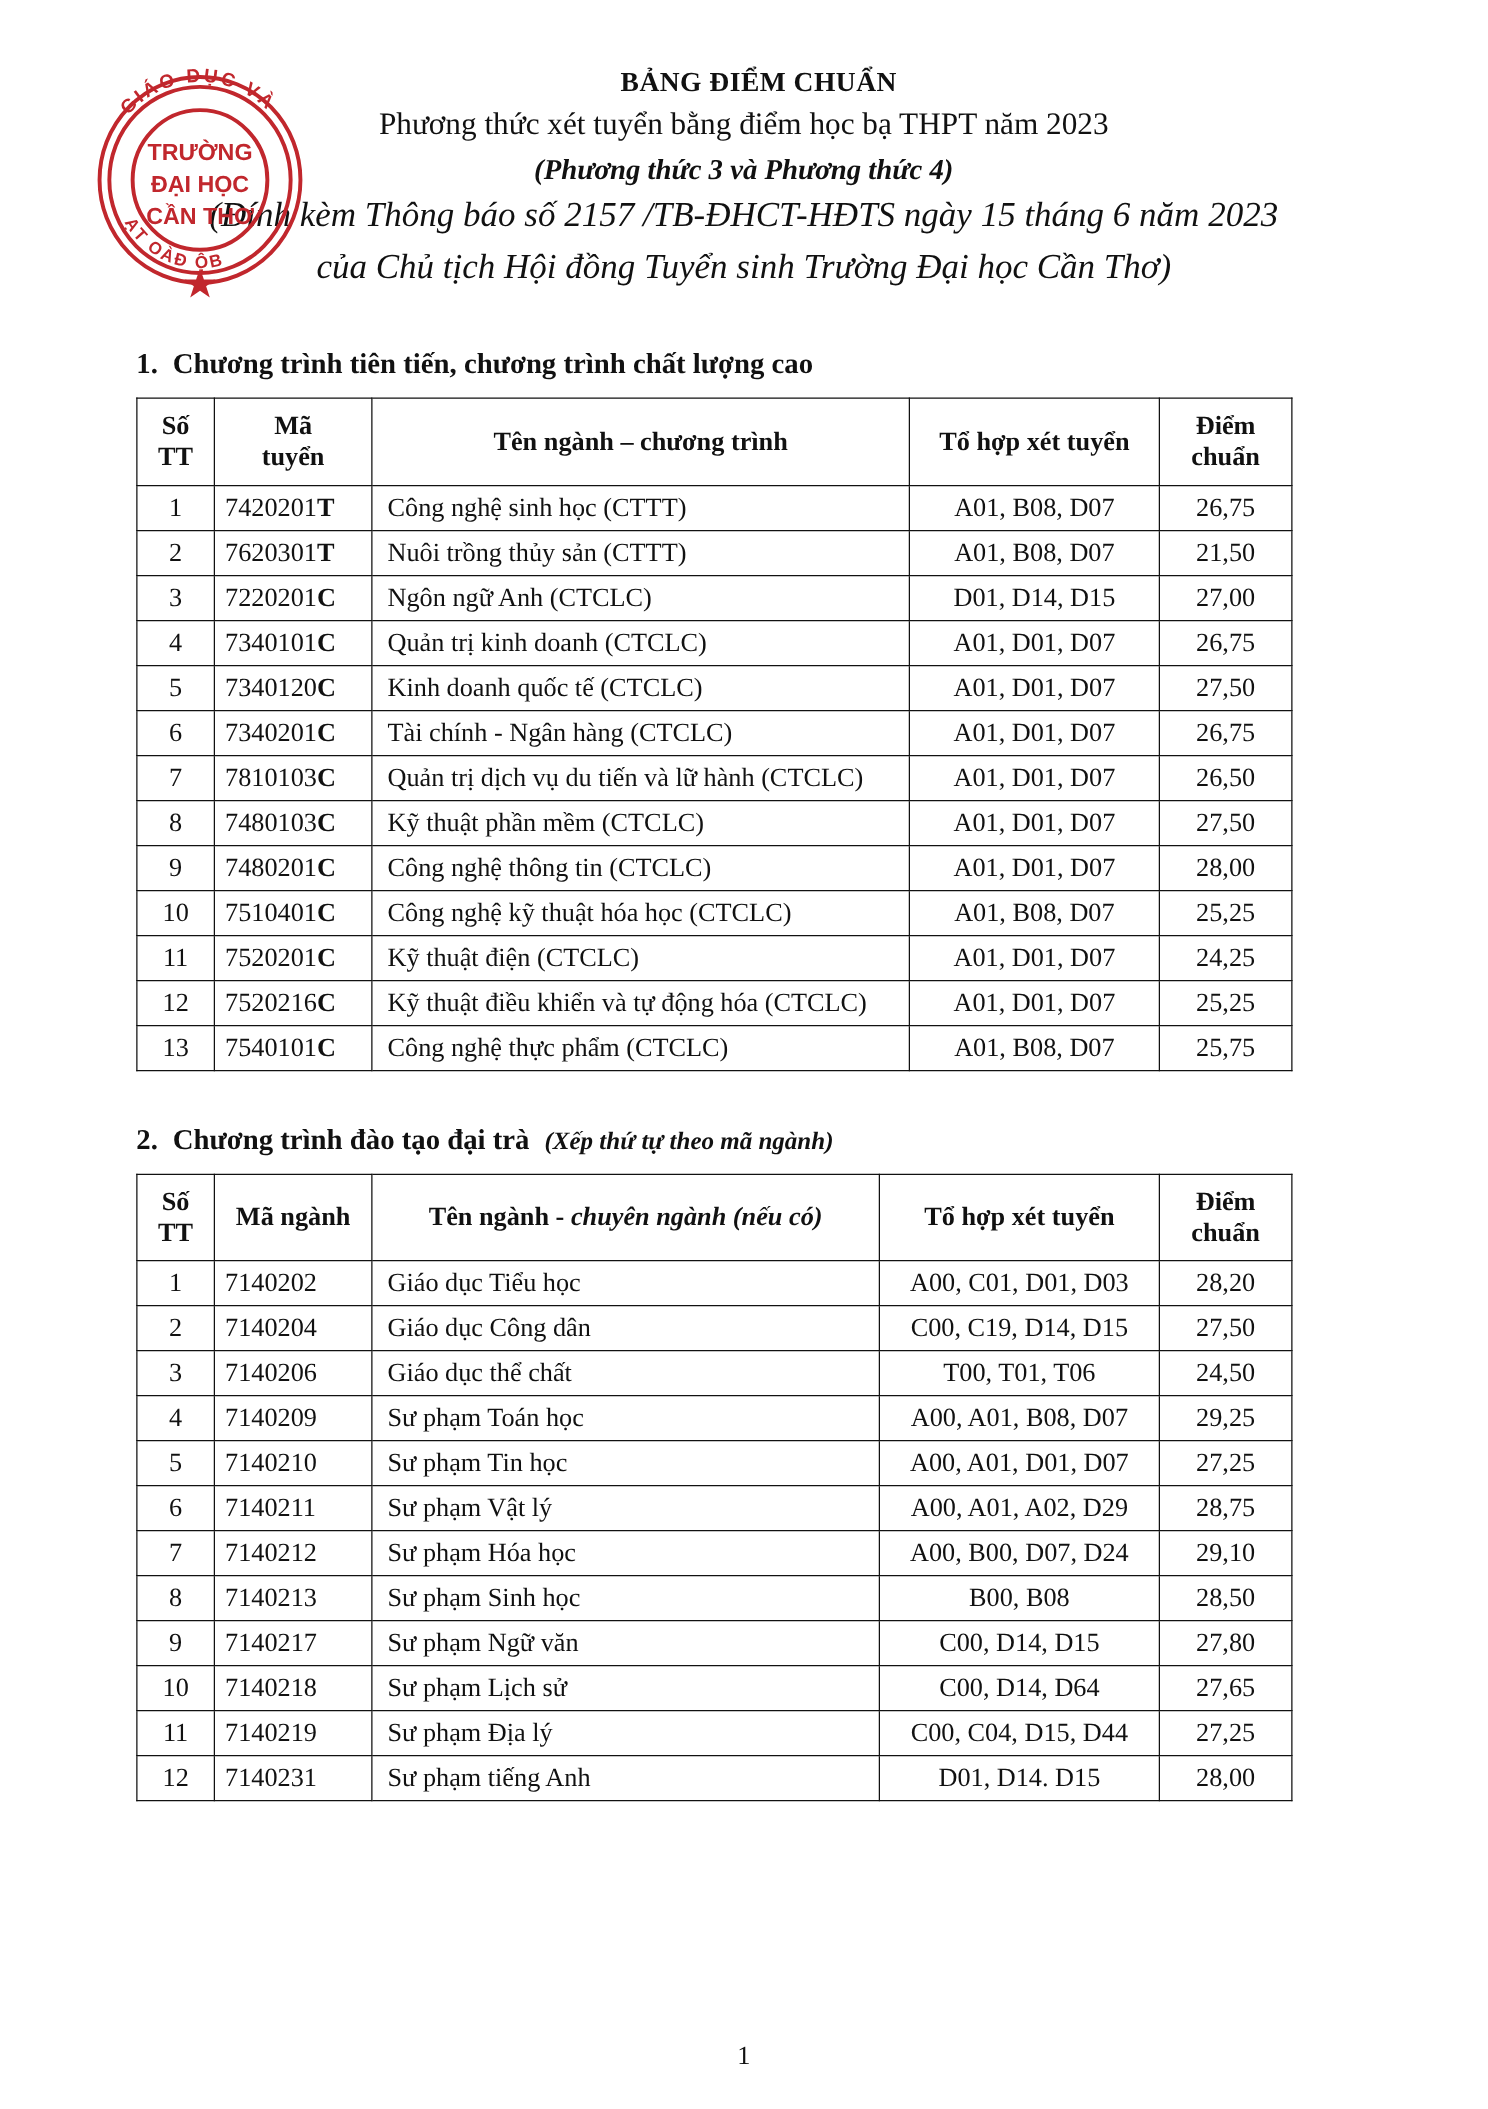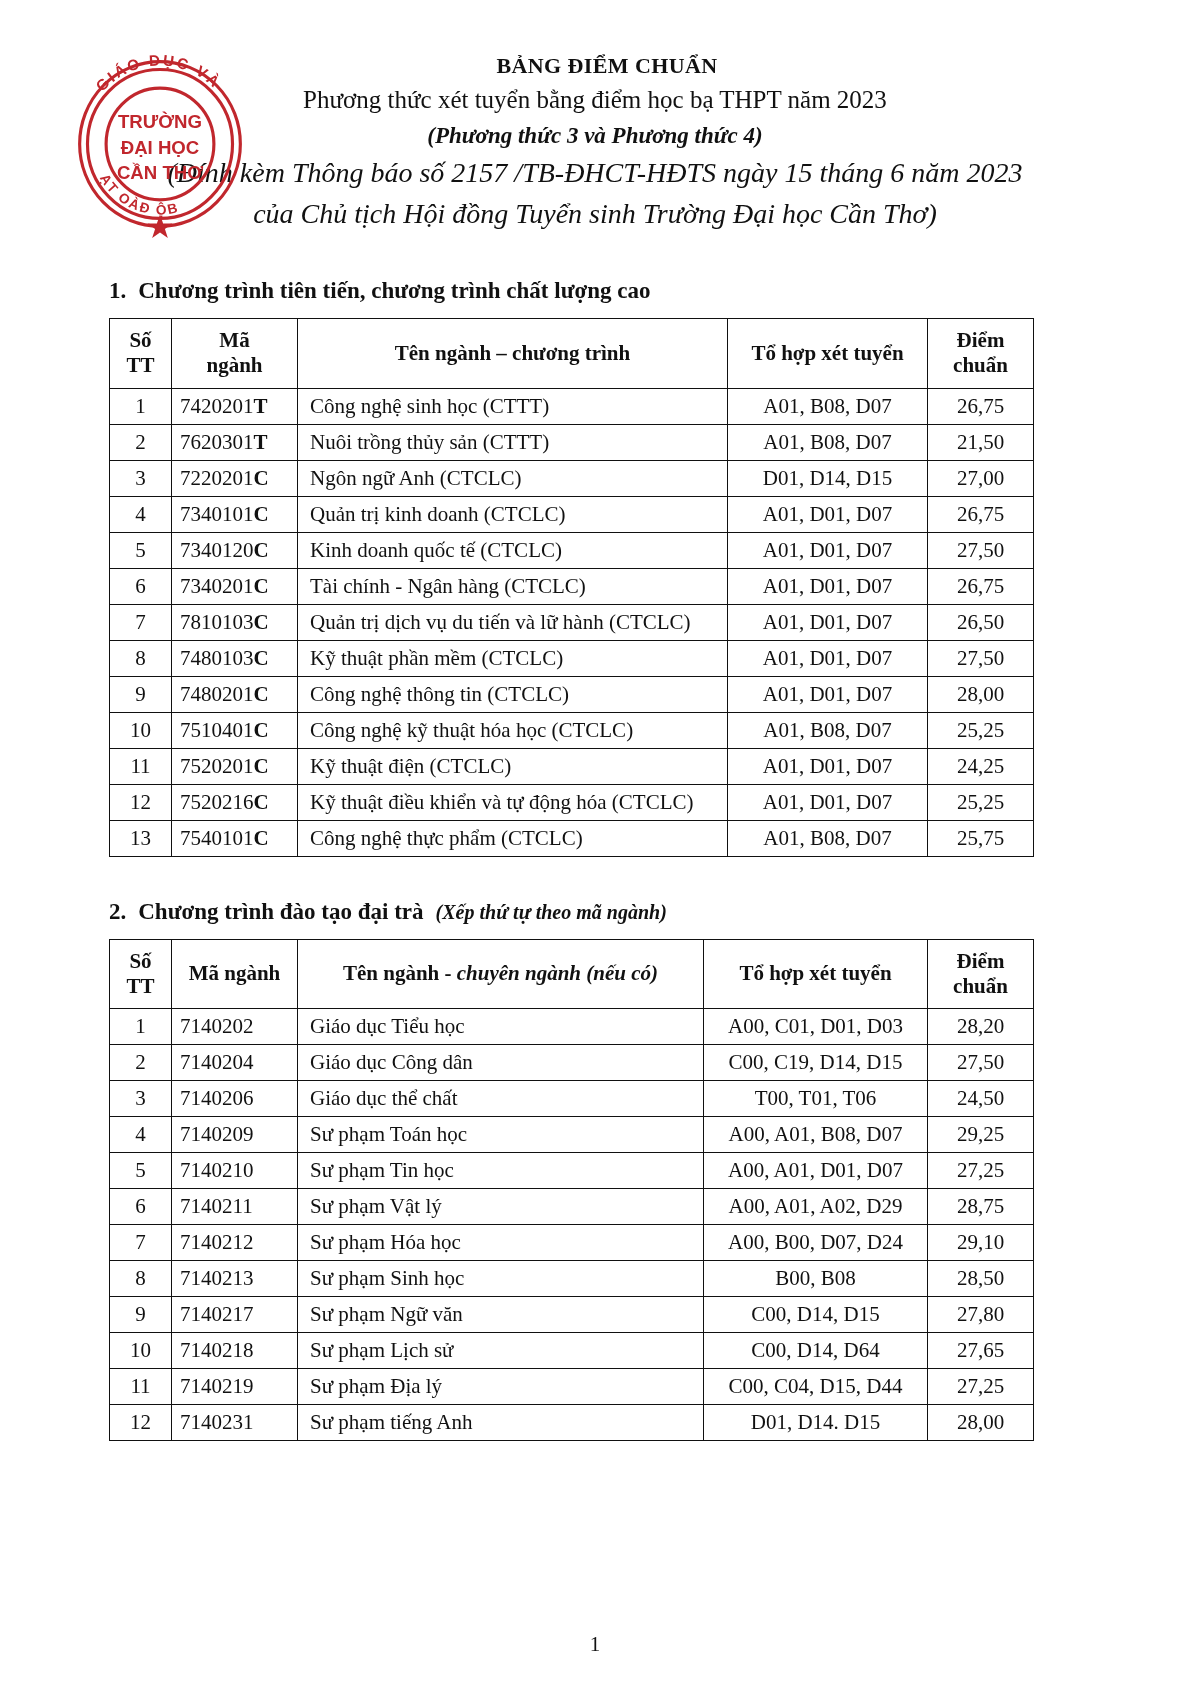--- a/index.html
+++ b/index.html
@@ -196,21 +196,21 @@
         <col class="w-score">
     </colgroup>
     <thead>
       <tr>
         <th>
           <span>Số</span><br>
           <span>TT</span>
         </th>
         <th>
           <span>Mã</span><br>
-          <span>ngành</span>
+          <span>tuyển</span>
         </th>
         <th>Tên ngành – chương trình</th>
         <th>Tổ hợp xét tuyển</th>
         <th>
           <span>Điểm</span><br>
           <span>chuẩn</span>
         </th>
       </tr>
     </thead>
     <tbody id="tbody-1">

